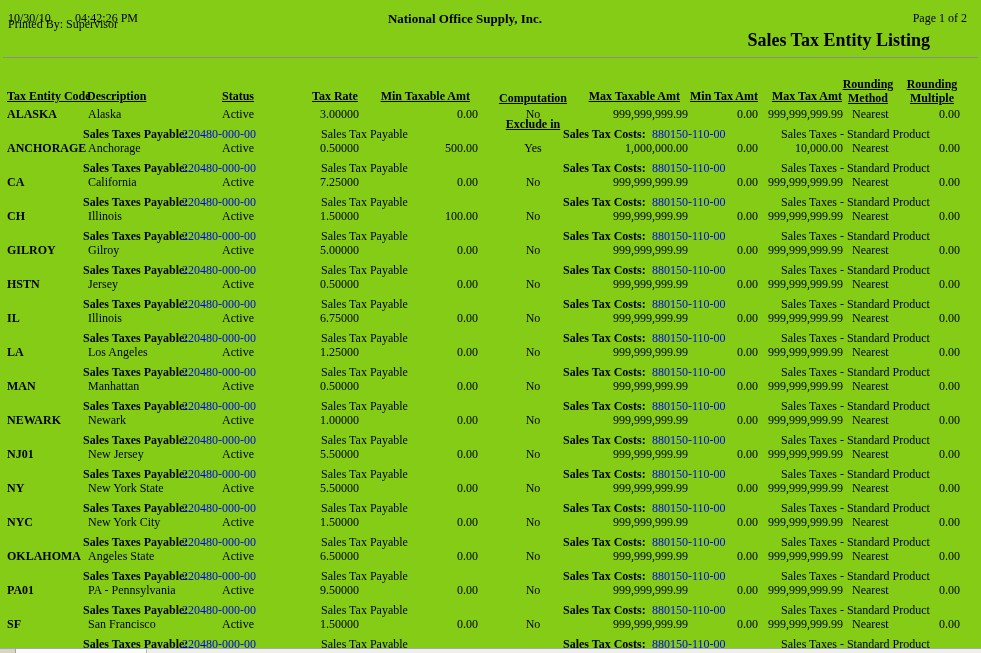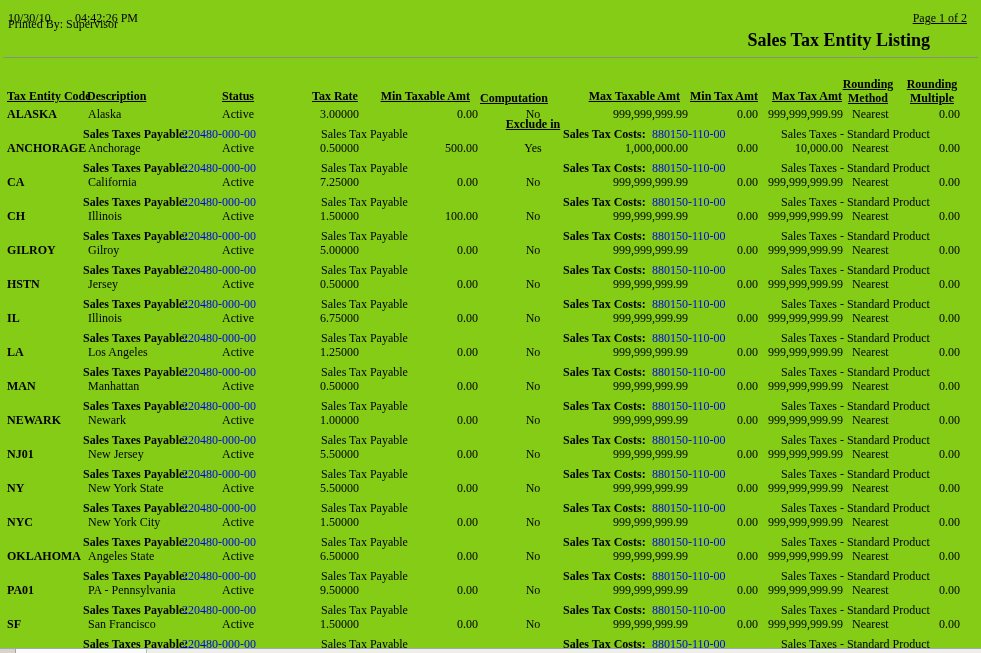--- a/index.html
+++ b/index.html
@@ -37,43 +37,44 @@
   .d-costlabel{left:563px;font-weight:bold;}
   .d-costacct{left:652px;}
   .d-costdesc{left:781px;}
   
   .h-code{left:7px;top:90px;}
   .h-desc{left:87px;top:90px;}
   .h-status{left:222px;top:90px;}
   .h-rate{left:312px;top:90px;}
   .h-mintaxable{left:340px;top:90px;width:130px;}
   .h-exclude1{left:493px;top:78px;width:80px;margin-top:40px;}
-  .h-exclude2{left:474px;top:92px;width:80px;}
+  .h-exclude2{left:493px;top:92px;width:80px;}
   .h-maxtaxable{left:550px;top:90px;width:130px;}
   .h-mintax{left:628px;top:90px;width:130px;}
   .h-maxtax{left:712px;top:90px;width:130px;}
   .h-method1{left:840px;top:78px;width:56px;}
   .h-method2{left:840px;top:92px;width:56px;}
   .h-multiple1{left:900px;top:78px;width:64px;}
   .h-multiple2{left:900px;top:92px;width:64px;}
   
   .scrollbar{position:absolute;left:0;top:648px;width:981px;height:5px;background:#efeee7;border-top:1px solid #9aa8c0;}
   .scroll-btn{position:absolute;left:0;top:0;width:15px;height:5px;background:#d9d4c3;border-right:1px solid #a8a590;}
   .scroll-thumb{position:absolute;left:16px;top:0;width:130px;height:5px;background:#fbfaf7;border-right:1px solid #b4bccb;}
 </style>
 </head>
 <body>
 
 <div class="page">
 
   <span class="abs small" style="left:8px;top:12px;">10/30/10</span>
   <span class="abs small" style="left:75px;top:12px;">04:42:26 PM</span>
   <span class="abs small" style="left:8px;top:18px;">Printed By: Supervisor</span>
+  <div class="abs company" style="left:0;top:11px;width:930px;">National Office Supply, Inc.</div>
   <div class="abs report-title" style="left:0;top:30px;width:930px;text-align:right;">Sales Tax Entity Listing</div>
-  <span class="abs small" style="right:14px;top:12px;text-decoration:underline;">Page 1 of 2</span>
+  <span class="abs small" style="right:14px;top:12px;">Page 1 of 2</span>
   <div class="rule"></div>
 
   <span class="abs colhead h-code">Tax Entity Code</span>
   <span class="abs colhead h-desc">Description</span>
   <span class="abs colhead h-status">Status</span>
   <span class="abs colhead h-rate">Tax Rate</span>
   <span class="abs colhead ra h-mintaxable">Min Taxable Amt</span>
   <span class="abs colhead ca h-exclude1">Exclude in</span>
   <span class="abs colhead ca h-exclude2">Computation</span>
   <span class="abs colhead ra h-maxtaxable">Max Taxable Amt</span>

